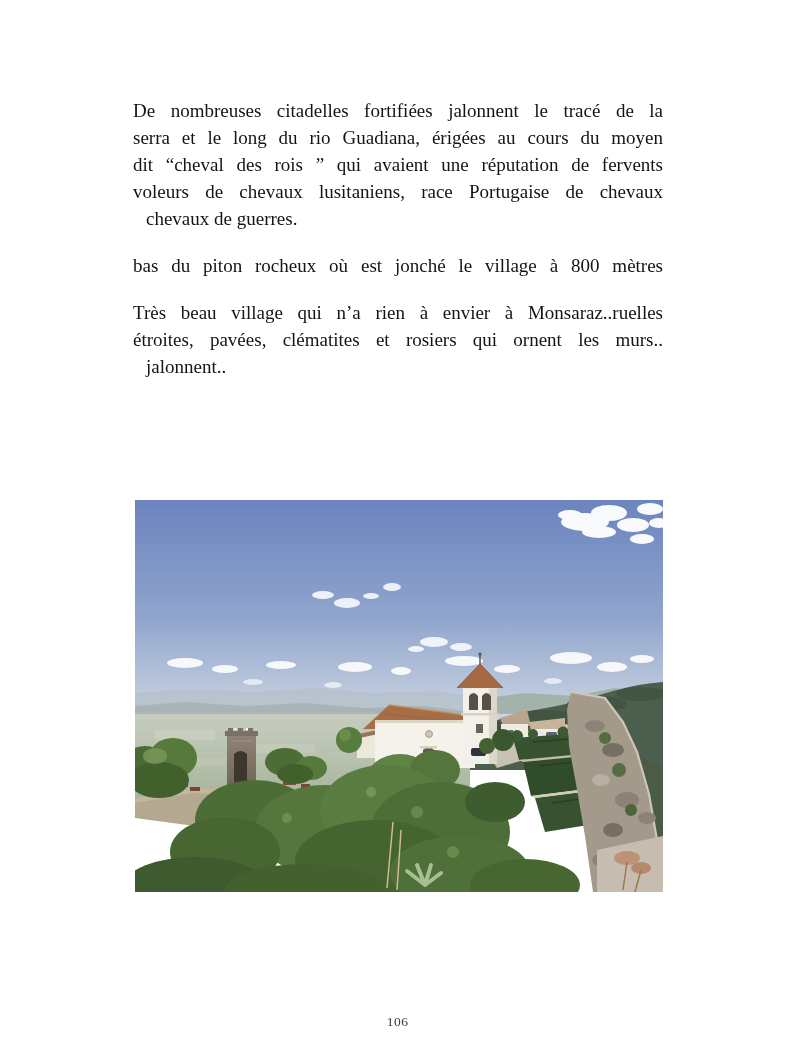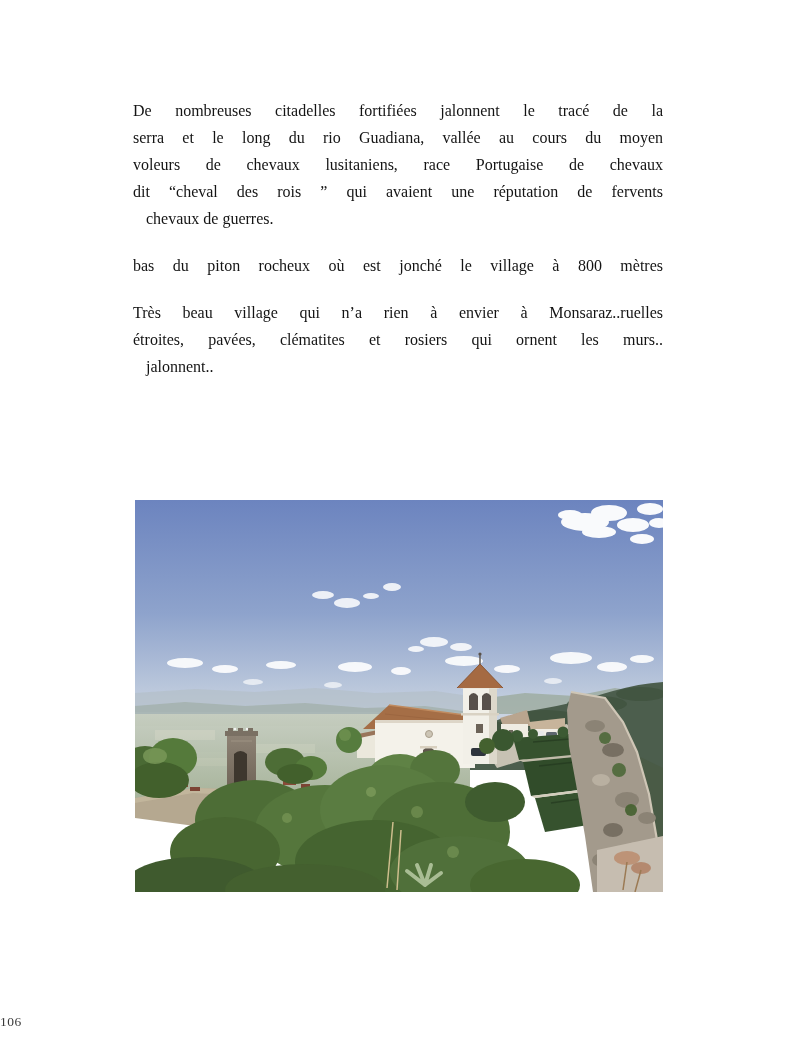--- a/index.html
+++ b/index.html
@@ -5,48 +5,48 @@
   html,body{margin:0;padding:0;}
   body{
     width:795px;height:1063px;background:#ffffff;
     font-family:"Liberation Serif", serif;
   }
   .page{
     position:relative;width:795px;height:1063px;background:#ffffff;overflow:hidden;
   }
   .text-block{
     position:absolute;left:133px;top:97px;width:530px;color:#141414;
-    font-size:16px;
+    font-size:19px;
   }
   .para{margin:0 0 20px 0;}
   .line{
     height:27px;line-height:27px;
     text-align:justify;text-align-last:justify;
   }
   .line.last{text-align-last:left;margin-left:13px;}
   .photo{
     position:absolute;left:135px;top:500px;width:528px;height:392px;
   }
   .photo svg{display:block;width:100%;height:100%;}
   .page-number{
-    position:absolute;left:0;top:1014px;width:100%;text-align:left;
+    position:absolute;left:0;top:1014px;width:100%;text-align:center;
     font-size:13.5px;color:#3a3a3a;letter-spacing:.5px;
   }
 </style>
 </head>
 <body>
 
 <div class="page">
 
   <div class="text-block">
       <div class="para">
         <div class="line">De nombreuses citadelles fortifiées jalonnent le tracé de la</div>
-        <div class="line">serra et le long du rio Guadiana, vallée au cours du moyen</div>
+        <div class="line">serra et le long du rio Guadiana, érigées au cours du moyen</div>
+        <div class="line">dit “cheval des rois ” qui avaient une réputation de fervents</div>
         <div class="line">voleurs de chevaux lusitaniens, race Portugaise de chevaux</div>
-        <div class="line">dit “cheval des rois ” qui avaient une réputation de fervents</div>
         <div class="line last">chevaux de guerres.</div>
       </div>
       <div class="para">
         <div class="line">bas du piton rocheux où est jonché le village à 800 mètres</div>
       </div>
       <div class="para">
         <div class="line">Très beau village qui n’a rien à envier à Monsaraz..ruelles</div>
         <div class="line">étroites, pavées, clématites et rosiers qui ornent les murs..</div>
         <div class="line last">jalonnent..</div>
       </div>

